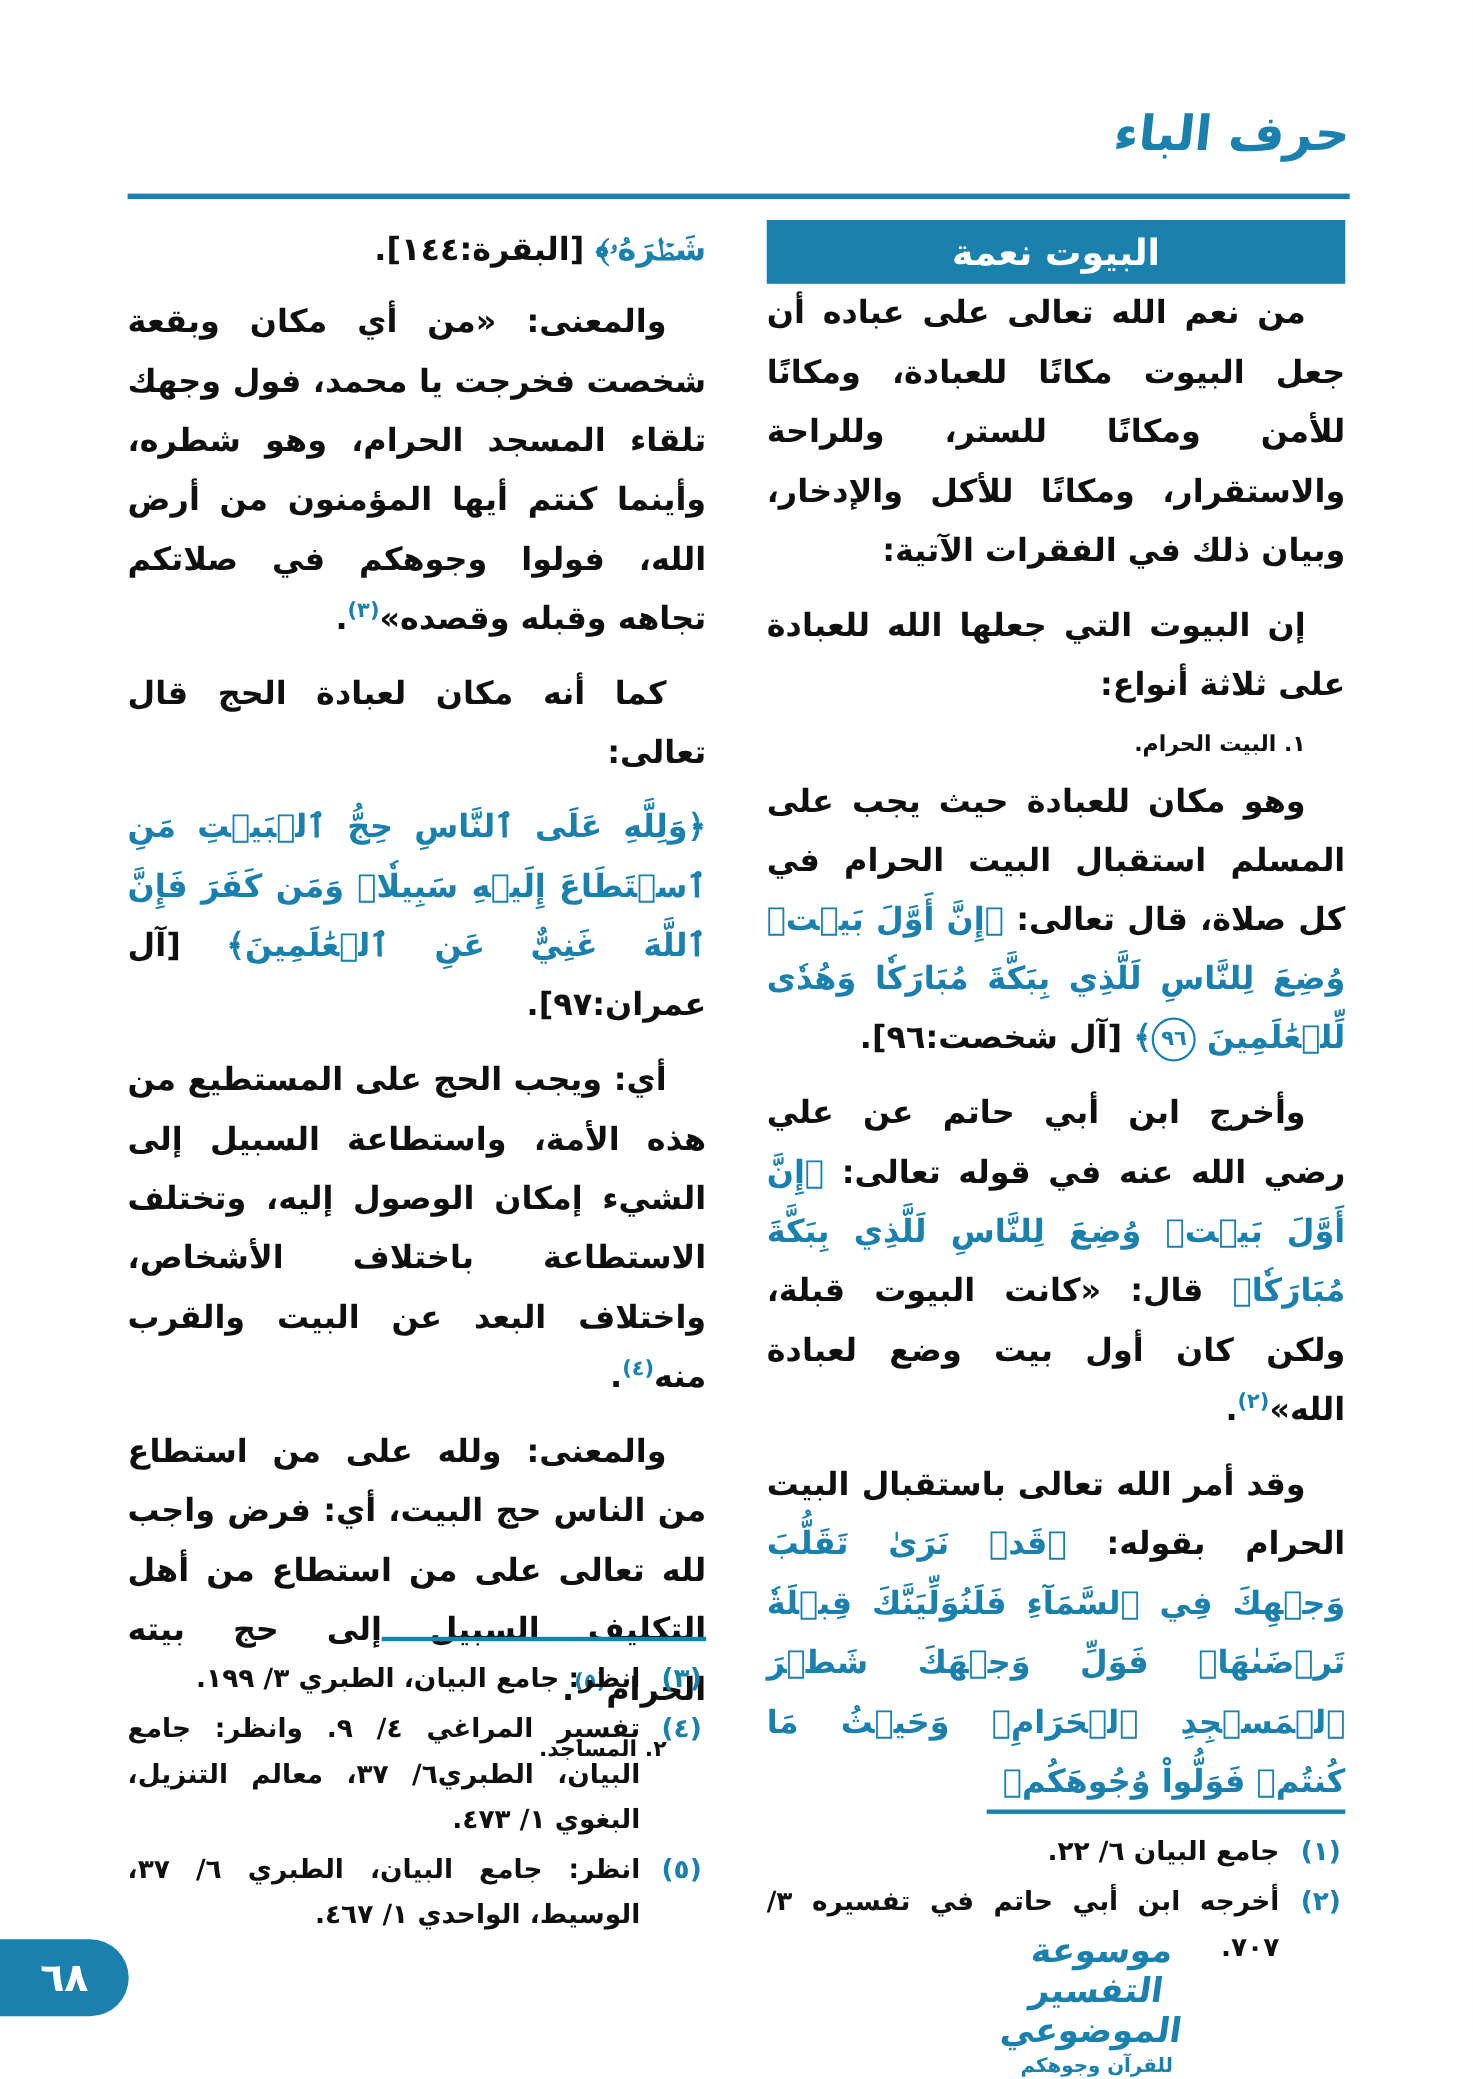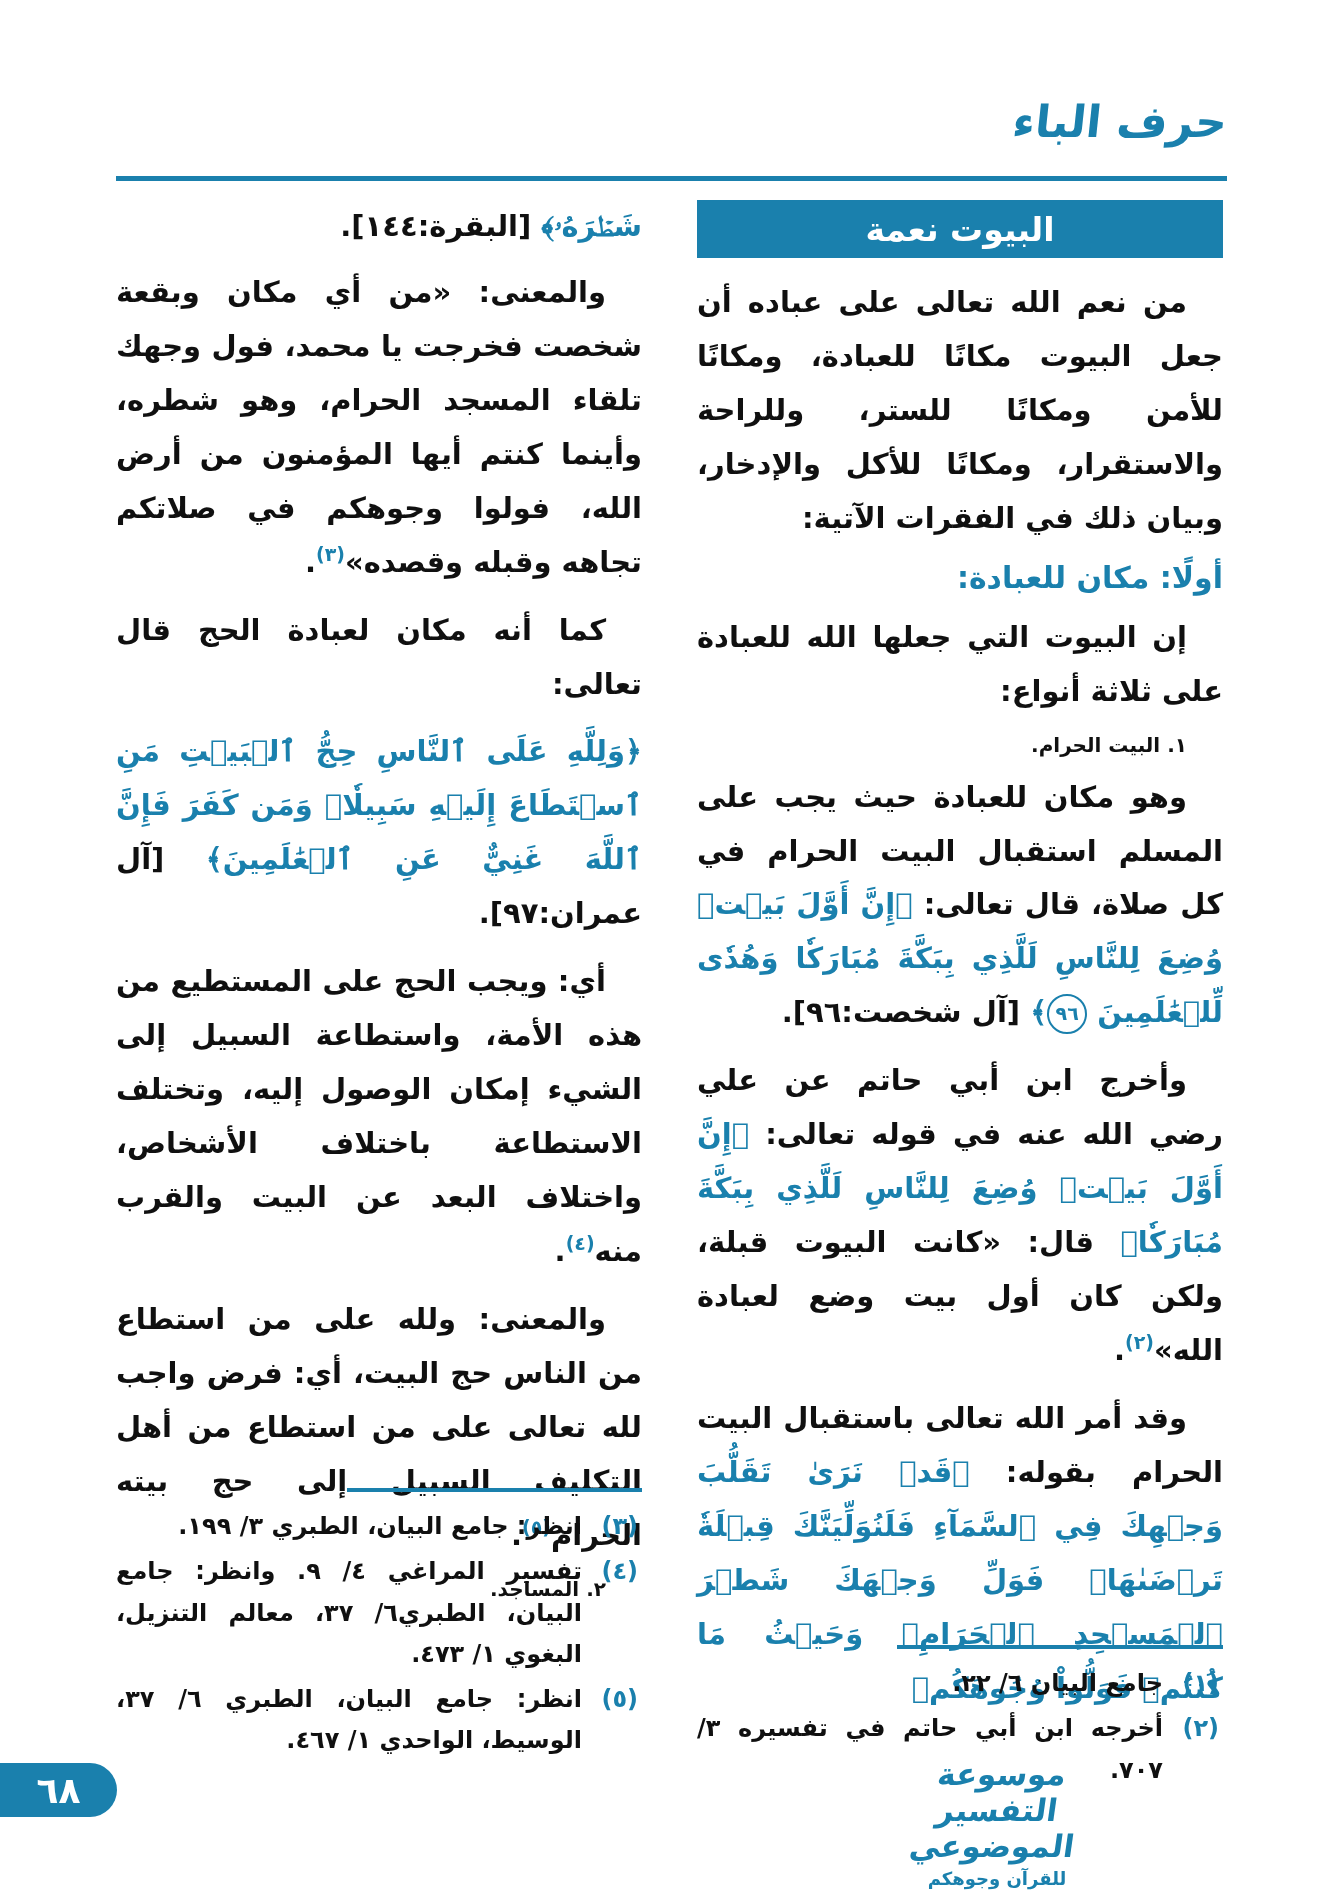--- a/index.html
+++ b/index.html
@@ -28,21 +28,21 @@
     font-size:29px; line-height:1.86; font-weight:700;
     text-align:justify; text-indent:36px; margin:0 0 14px 0;
   }
   .p.noindent{ text-indent:0; }
   .quran{ color:var(--accent); font-weight:700; }
   .fn-marker{
     color:var(--accent); font-size:19px; font-weight:700;
     vertical-align:super; line-height:0;
   }
   .title-box{
-    height:58px; background:var(--accent); margin-bottom:18px;
+    height:58px; background:var(--accent); 
     display:flex; align-items:center; justify-content:center;
   }
   .title-box span{ color:#fff; font-size:33px; font-weight:800; }
   .teal-heading{
     color:var(--accent); font-size:30px; font-weight:800;
     margin:4px 0 16px 0; text-indent:0;
   }
   .num-heading{
     font-size:20px; font-weight:800; margin:0 0 14px 0; text-indent:36px;
   }
@@ -67,42 +67,41 @@
     position:absolute; right:4px; top:0; color:var(--accent); font-weight:700;
   }
   
   .logo{
     position:absolute; right:222px; top:1756px; width:240px; text-align:center;
     color:var(--accent);
   }
   .logo .l1{ font-size:31px; font-weight:800; transform:skewX(-8deg); }
   .logo .l2{ font-size:18px; font-weight:800; margin-top:4px; }
   .page-pill{
-    position:absolute; left:0; top:1763px; width:117px; height:54px;
+    position:absolute; left:0; top:1763px; width:117px; height:70px;
     background:var(--accent); border-radius:0 35px 35px 0;
     display:flex; align-items:center; justify-content:center;
   }
   .page-pill span{ color:#fff; font-size:36px; font-weight:800; }
 </style>
 </head>
 <body>
 
 <div id="page">
 
   <div class="header-title">حرف الباء</div>
   <div class="header-rule"></div>
 
   <div class="col col-right">
     <div class="title-box">
       <span>البيوت نعمة</span>
     </div>
 
     <p class="p"><span>من نعم الله تعالى على عباده أن جعل البيوت مكانًا للعبادة، ومكانًا للأمن ومكانًا للستر، وللراحة والاستقرار، ومكانًا للأكل والإدخار، وبيان ذلك في الفقرات الآتية:</span></p>
 
-    <div class="teal-heading">أولًا: مكان للعبادة:</div>
 
     <p class="p"><span>إن البيوت التي جعلها الله للعبادة على ثلاثة أنواع:</span></p>
 
     <div class="num-heading">١. البيت الحرام.</div>
 
     <p class="p"><span>وهو مكان للعبادة حيث يجب على المسلم استقبال البيت الحرام في كل صلاة، قال تعالى: </span><span class="quran">﴿إِنَّ أَوَّلَ بَيۡتٖ وُضِعَ لِلنَّاسِ لَلَّذِي بِبَكَّةَ مُبَارَكٗا وَهُدٗى لِّلۡعَٰلَمِينَ </span><span class="ayah-num">٩٦</span><span class="quran">﴾</span><span> [آل شخصت:٩٦].</span></p>
 
 
     <p class="p"><span>وأخرج ابن أبي حاتم عن علي رضي الله عنه في قوله تعالى: </span><span class="quran">﴿إِنَّ أَوَّلَ بَيۡتٖ وُضِعَ لِلنَّاسِ لَلَّذِي بِبَكَّةَ مُبَارَكٗا﴾</span><span> قال: «كانت البيوت قبلة، ولكن كان أول بيت وضع لعبادة الله»</span><span class="fn-marker">(٢)</span><span>.</span></p>
 

